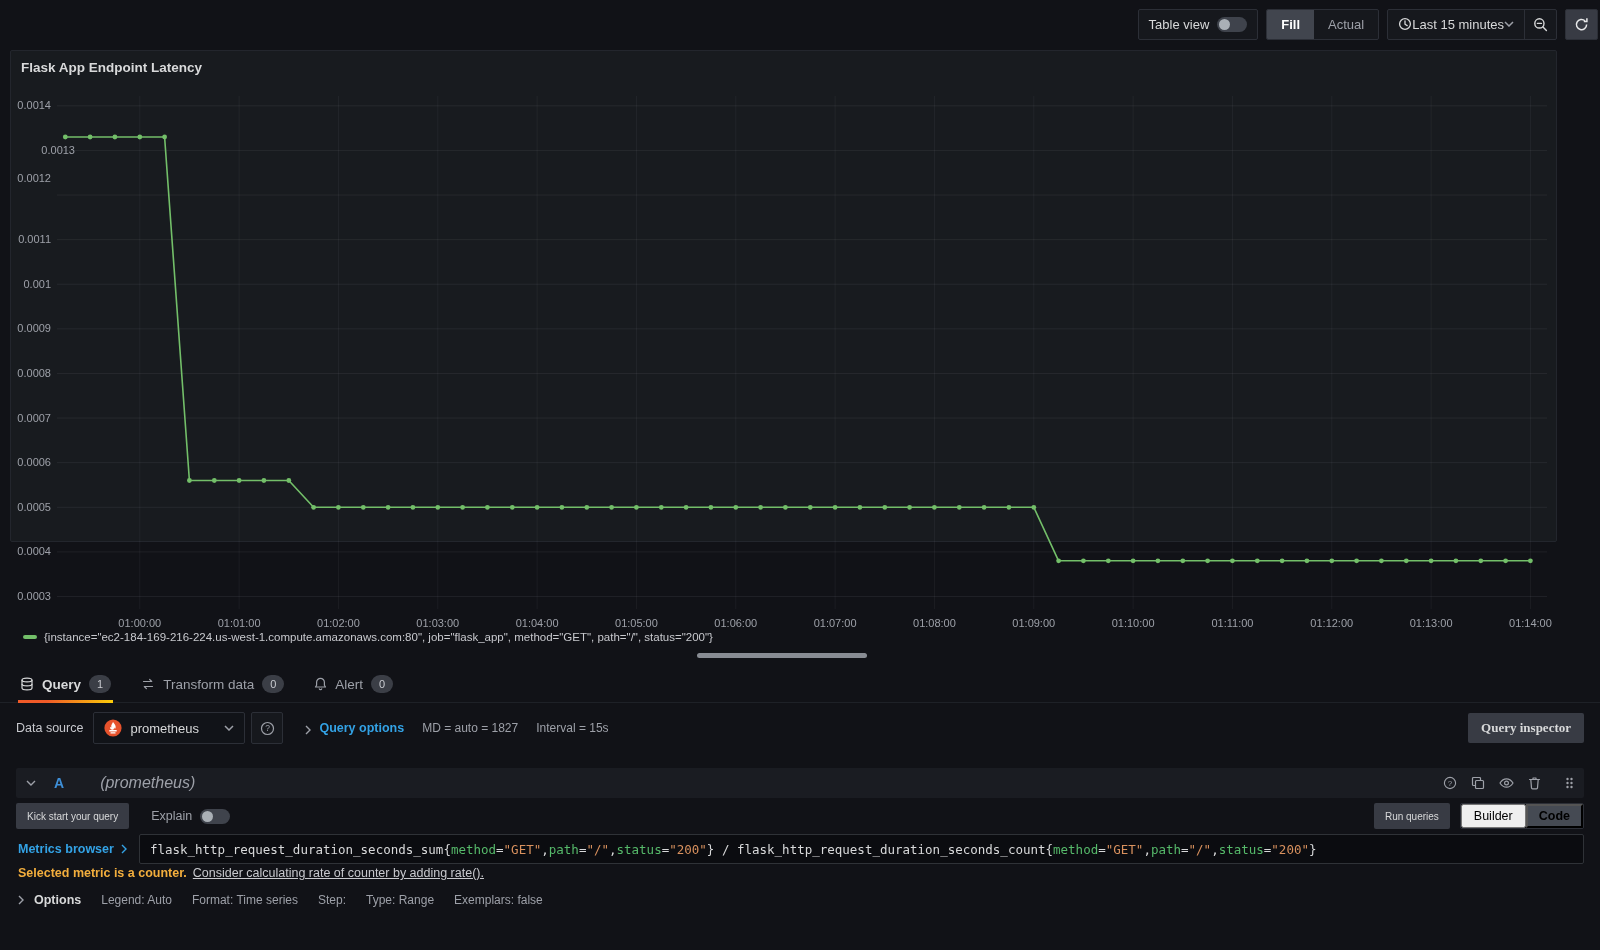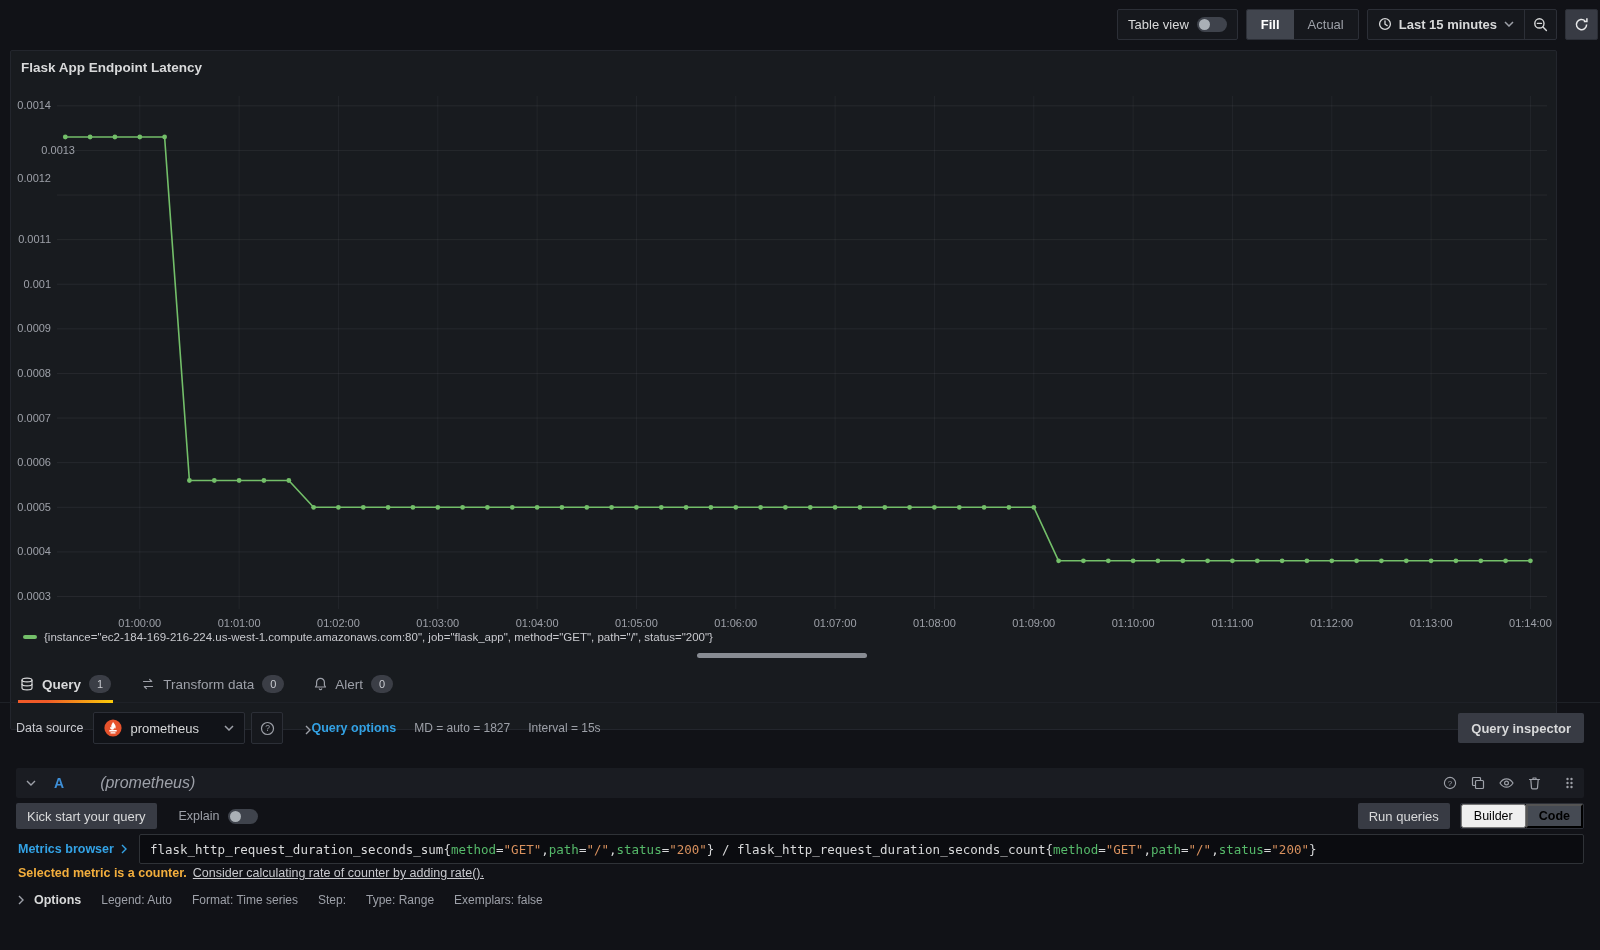--- a/index.html
+++ b/index.html
@@ -27,26 +27,26 @@
   .topbar{position:absolute;top:0;left:0;right:0;height:48px;display:flex;align-items:center;justify-content:flex-end;gap:8px;padding-right:2px;}
   .tb-group{display:flex;align-items:center;height:31px;border:1px solid var(--border);border-radius:2px;background:#16181d;}
   .tableview{padding:0 10px;gap:8px;}
   .tableview .lbl{font-size:13px;color:var(--text);}
   .toggle{width:30px;height:15px;border-radius:8px;background:#3f434c;position:relative;cursor:pointer;}
   .toggle .knob{position:absolute;left:2px;top:2px;width:11px;height:11px;border-radius:50%;background:#aab0b6;}
   .seg{display:flex;height:31px;border:1px solid var(--border);border-radius:2px;overflow:hidden;background:#16181d;}
   .seg .seg-btn{height:100%;display:flex;align-items:center;padding:0 14px;font-size:13px;color:var(--dim);cursor:pointer;background:transparent;border:none;font-family:inherit;}
   .seg .seg-btn.active{background:#41454e;color:#fff;font-weight:700;}
   .time-group{display:flex;align-items:stretch;height:31px;border:1px solid var(--border);border-radius:2px;background:#16181d;}
-  .time-btn{display:flex;align-items:center;gap:7px;padding:0 10px;font-size:13px;font-weight:700;color:var(--text);cursor:pointer;}
+  .time-btn{display:flex;align-items:center;padding:0 10px;font-size:13px;font-weight:400;color:var(--text);cursor:pointer;}
   .zoomout-btn{display:flex;align-items:center;justify-content:center;width:32px;border-left:1px solid var(--border);color:var(--text);cursor:pointer;}
   .refresh-btn{width:33px;height:31px;border:1px solid var(--border);border-radius:2px;background:var(--btn-gray);display:flex;align-items:center;justify-content:center;color:#e8e9ea;cursor:pointer;}
   .icon{display:inline-flex;align-items:center;justify-content:center;}
   
-  .panel{position:absolute;left:10px;top:50px;width:1547px;height:680px;background:var(--panel);border:1px solid var(--border-soft);border-radius:2px;}
+  .panel{position:absolute;left:10px;top:50px;width:1547px;height:492px;background:var(--panel);border:1px solid var(--border-soft);border-radius:2px;}
   .panel-title{position:absolute;left:10px;top:9px;font-size:13.5px;font-weight:600;color:var(--text);}
   .plot{position:absolute;left:46px;top:45px;width:1490px;height:513px;cursor:crosshair;}
   .ytick{position:absolute;left:0;width:40px;text-align:right;font-size:11px;color:var(--dim);}
   .xtick{position:absolute;width:70px;text-align:center;font-size:11px;color:var(--dim);top:566px;}
   .legend{position:absolute;left:12px;top:580px;display:flex;align-items:center;gap:7px;cursor:pointer;}
   .legend .swatch{width:14px;height:4px;border-radius:2px;background:var(--green);}
   .legend .ltext{font-size:11.5px;color:#c8c9ce;}
   
   .splitter{position:absolute;top:653px;left:697px;width:170px;height:5px;border-radius:3px;background:#888c93;cursor:row-resize;}
   
@@ -55,36 +55,36 @@
   .tab .tlabel{color:inherit;}
   .tab.active{color:var(--text);font-weight:600;}
   .tab.active::after{content:"";position:absolute;left:0;right:0;bottom:-1px;height:3px;background:linear-gradient(90deg,#f05a28 30%,#fbca0a 99%);}
   .count-pill{background:#3b3e46;color:#c9cbd0;font-size:11px;font-weight:400;padding:1.5px 8px;border-radius:9px;line-height:1.3;}
   
   .ds-row{position:absolute;top:712px;left:16px;right:16px;height:32px;display:flex;align-items:center;}
   .ds-label{font-size:12.5px;color:#c8c9ce;margin-right:10px;}
   .ds-select{display:flex;align-items:center;gap:8px;height:32px;width:152px;padding:0 10px;background:#111318;border:1px solid var(--border);border-radius:2px;cursor:pointer;}
   .ds-select .ds-name{font-size:13px;color:var(--text);flex:1;}
   .ds-help{width:32px;height:32px;margin-left:6px;border:1px solid var(--border);border-radius:2px;display:flex;align-items:center;justify-content:center;color:var(--dim);background:#16181d;cursor:pointer;}
-  .qopts{display:flex;align-items:flex-end;gap:0;margin-left:22px;cursor:pointer;}
+  .qopts{display:flex;align-items:flex-end;gap:8px;margin-left:22px;cursor:pointer;}
   .qopts .qo-label{font-size:12.5px;color:var(--blue);font-weight:600;}
   .qo-meta{font-size:12px;color:var(--dim);margin-left:18px;}
   .spacer{flex:1;}
-  .qinspector{height:30px;padding:12px 13px;background:var(--btn-gray);border:none;border-radius:2px;color:var(--text);font-size:13px;font-weight:600;display:flex;align-items:center;cursor:pointer;font-family:Liberation Sans, sans-serif;}
+  .qinspector{height:30px;padding:12px 13px;background:var(--btn-gray);border:none;border-radius:2px;color:var(--text);font-size:13px;font-weight:600;display:flex;align-items:center;cursor:pointer;font-family:Liberation Serif, serif;}
   
   .qheader{position:absolute;top:768px;left:16px;right:16px;height:30px;background:#1a1c22;border-radius:2px;display:flex;align-items:center;padding:0 10px;cursor:pointer;}
   .qheader .chev{color:var(--dim);margin-right:18px;}
   .qletter{color:#3e8fd8;font-size:14px;font-weight:700;margin-right:36px;}
   .qds-hint{font-size:16px;font-style:italic;color:var(--dim);}
   .qh-icons{margin-left:auto;display:flex;align-items:center;gap:14px;color:var(--dim);}
   .qh-icons .icon{cursor:pointer;}
   .qh-icons .grip{margin-left:10px;}
   
   .qtoolbar{position:absolute;top:802px;left:16px;right:16px;height:28px;display:flex;align-items:center;}
-  .gray-btn{height:26px;padding:0 11px;background:var(--btn-gray);border:none;border-radius:2px;color:var(--text);font-size:13px;display:flex;align-items:center;cursor:pointer;font-family:inherit;}
+  .gray-btn{height:26px;padding:0 11px;background:var(--btn-gray);border:none;border-radius:2px;color:var(--text);font-size:10px;display:flex;align-items:center;cursor:pointer;font-family:inherit;}
   .explain{display:flex;align-items:center;gap:8px;margin-left:22px;}
   .explain .ex-label{font-size:12.5px;color:var(--dim);}
   .bc-seg{display:flex;height:26px;border:1px solid var(--border);border-radius:2px;overflow:hidden;margin-left:10px;}
   .bc-seg .seg-btn{font-size:12.5px;padding:0 11px;}
   .bc-seg .seg-btn.active{background:#454a53;font-weight:600;}
   
   .qeditor{position:absolute;top:834px;left:16px;right:16px;height:30px;display:flex;align-items:stretch;}
   .mbrowser{display:flex;align-items:center;gap:7px;padding:0 12px 0 2px;color:var(--blue);font-size:12.5px;font-weight:600;cursor:pointer;white-space:nowrap;}
   .code-box{flex:1;background:#0b0c10;border:1px solid #2f3237;border-radius:2px;display:flex;align-items:center;padding:0 10px;overflow:hidden;cursor:text;}
   .code-line{font-family:"DejaVu Sans Mono","Liberation Mono",monospace;font-size:12.5px;white-space:pre;}

